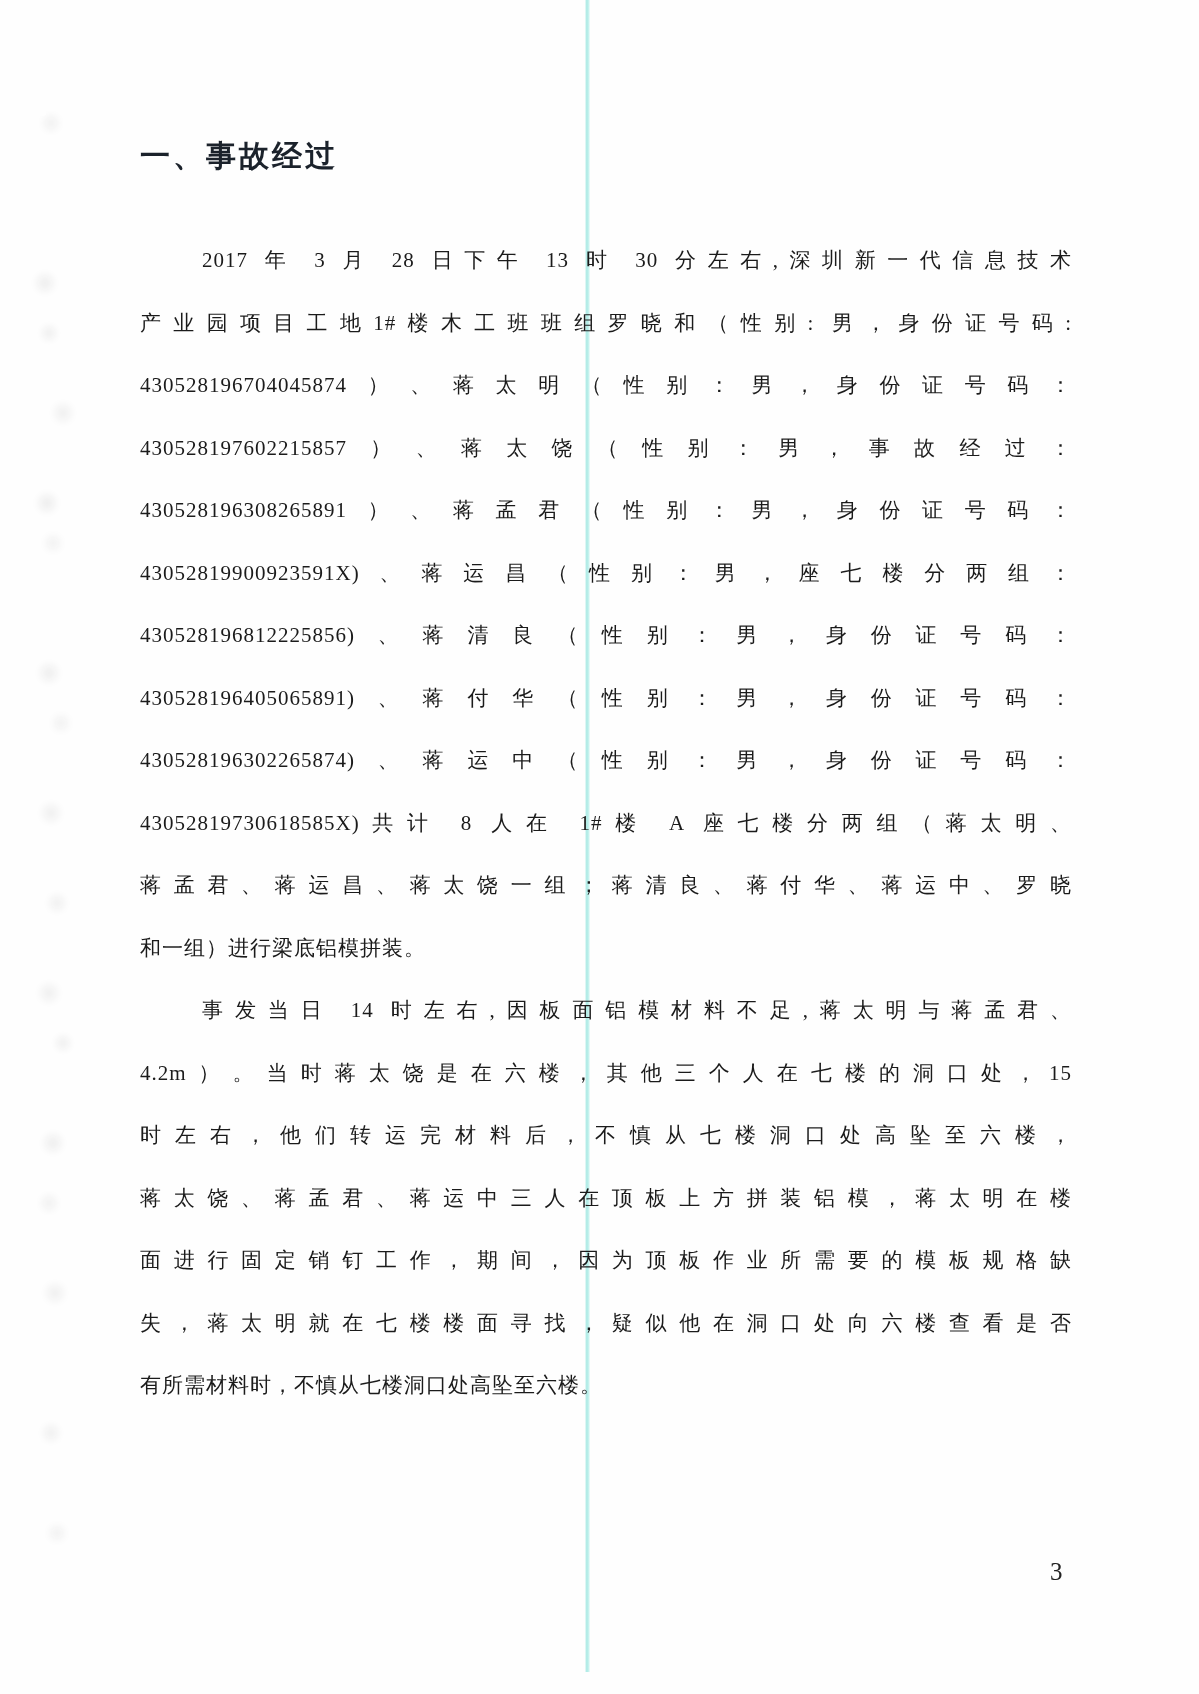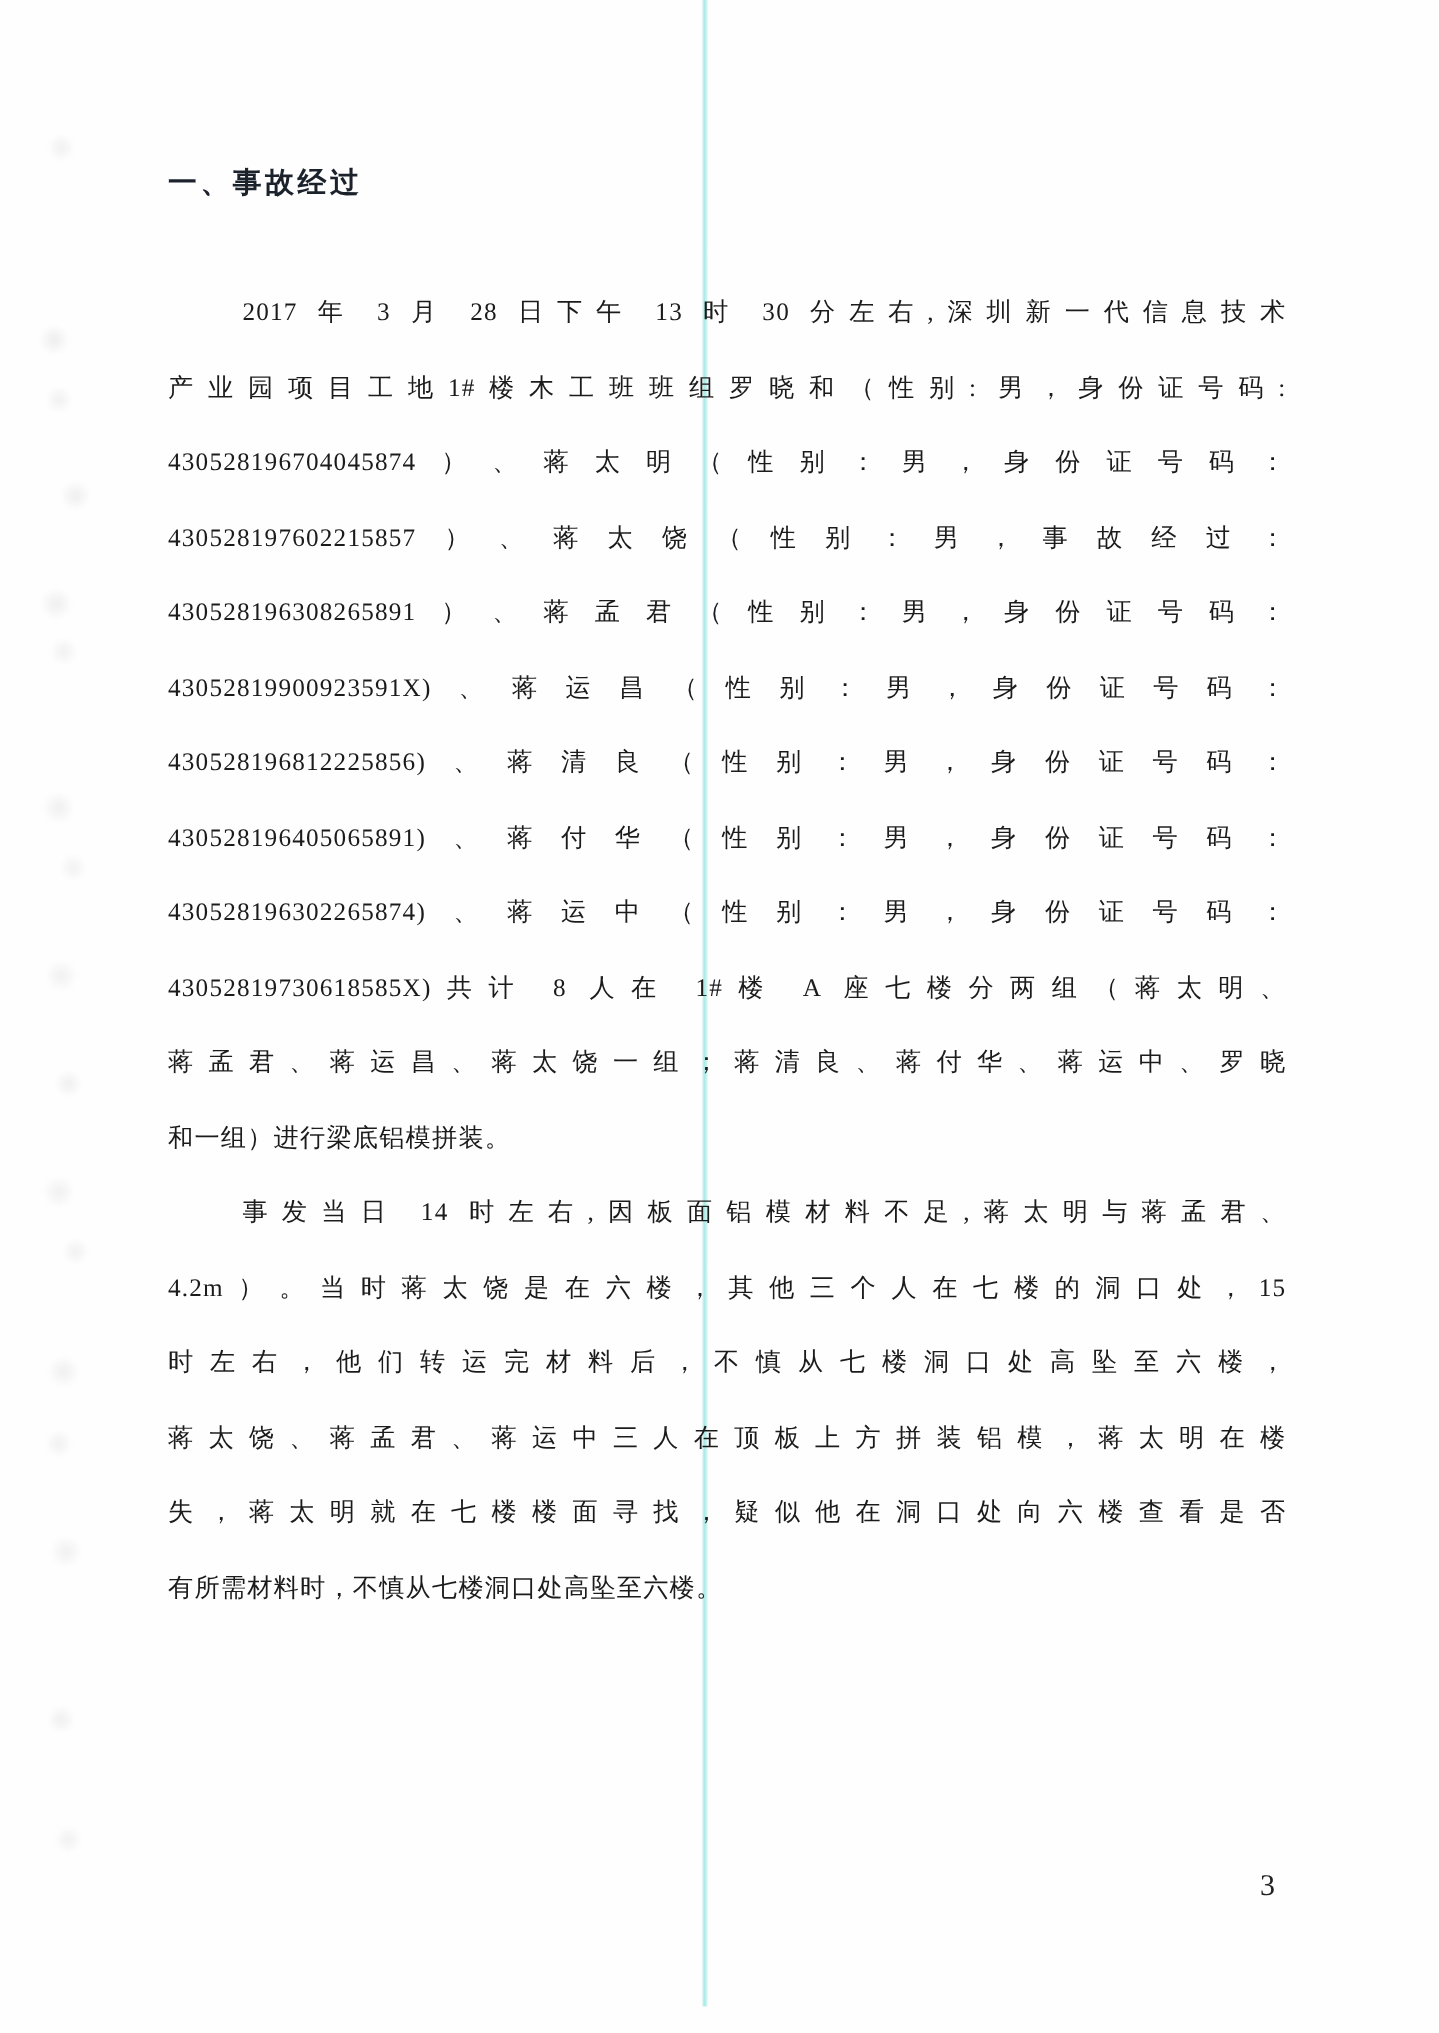--- a/index.html
+++ b/index.html
@@ -48,21 +48,21 @@
     width: 5px; height: 1672px;
     background: linear-gradient(to right,
       rgba(171,235,229,0.15),
       #a9e9e4 35%,
       #c9f3ef 75%,
       rgba(201,243,239,0.15));
   }
   .heading {
     position: absolute;
     left: 140px; top: 136px;
-    font-size: 24px;
+    font-size: 30px;
     font-weight: bold;
     color: #1b222b;
     letter-spacing: 3px;
     white-space: nowrap;
   }
   .content {
     position: absolute;
     left: 140px; top: 229px;
     width: 932px;
     font-size: 21px;
@@ -96,30 +96,31 @@
   <div class="divider-line"></div>
 
   <div class="heading">一、事故经过</div>
 
   <div class="content">
     <div class="line indent">2017 年 3 月 28 日下午 13 时 30 分左右,深圳新一代信息技术</div>
     <div class="line">产业园项目工地1#楼木工班班组罗晓和（性别: 男，身份证号码:</div>
     <div class="line">430528196704045874）、蒋太明（性别：男，身份证号码：</div>
     <div class="line">430528197602215857）、蒋太饶（性别：男，事故经过：</div>
     <div class="line">430528196308265891）、蒋孟君（性别：男，身份证号码：</div>
-    <div class="line">43052819900923591X)、蒋运昌（性别：男，身份证号码：</div>
+    <div class="line">43052819900923591X)、蒋运昌（性别：男，座七楼分两组：</div>
     <div class="line">430528196812225856)、蒋清良（性别：男，身份证号码：</div>
     <div class="line">430528196405065891)、蒋付华（性别：男，身份证号码：</div>
     <div class="line">430528196302265874)、蒋运中（性别：男，身份证号码：</div>
     <div class="line">43052819730618585X)共计 8 人在 1#楼 A 座七楼分两组（蒋太明、</div>
     <div class="line">蒋孟君、蒋运昌、蒋太饶一组；蒋清良、蒋付华、蒋运中、罗晓</div>
     <div class="line end">和一组）进行梁底铝模拼装。</div>
     <div class="line indent">事发当日 14 时左右,因板面铝模材料不足,蒋太明与蒋孟君、</div>
     <div class="line">4.2m）。当时蒋太饶是在六楼，其他三个人在七楼的洞口处，15</div>
     <div class="line">时左右，他们转运完材料后，不慎从七楼洞口处高坠至六楼，</div>
     <div class="line">蒋太饶、蒋孟君、蒋运中三人在顶板上方拼装铝模，蒋太明在楼</div>
+    <div class="line">面进行固定销钉工作，期间，因为顶板作业所需要的模板规格缺</div>
     <div class="line">失，蒋太明就在七楼楼面寻找，疑似他在洞口处向六楼查看是否</div>
     <div class="line end">有所需材料时，不慎从七楼洞口处高坠至六楼。</div>
   </div>
 
   <div class="page-number">3</div>
 
 </div>
 
 </body></html>

